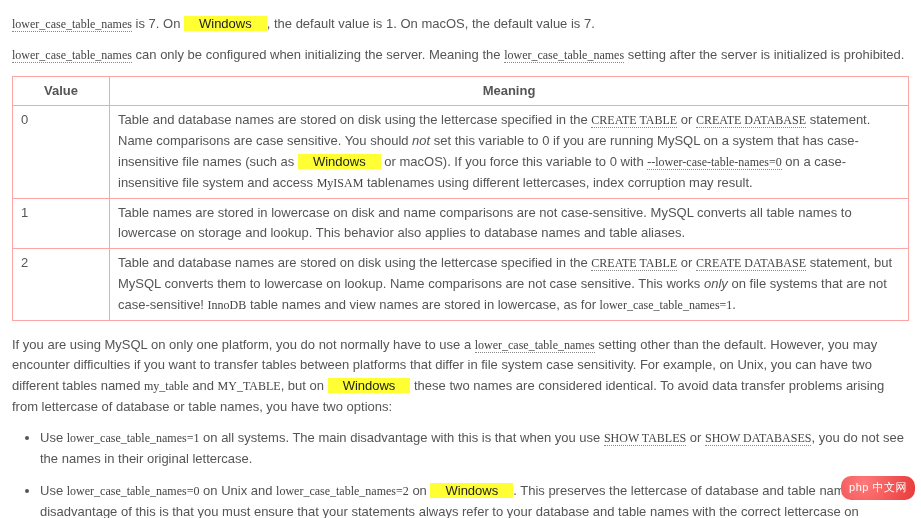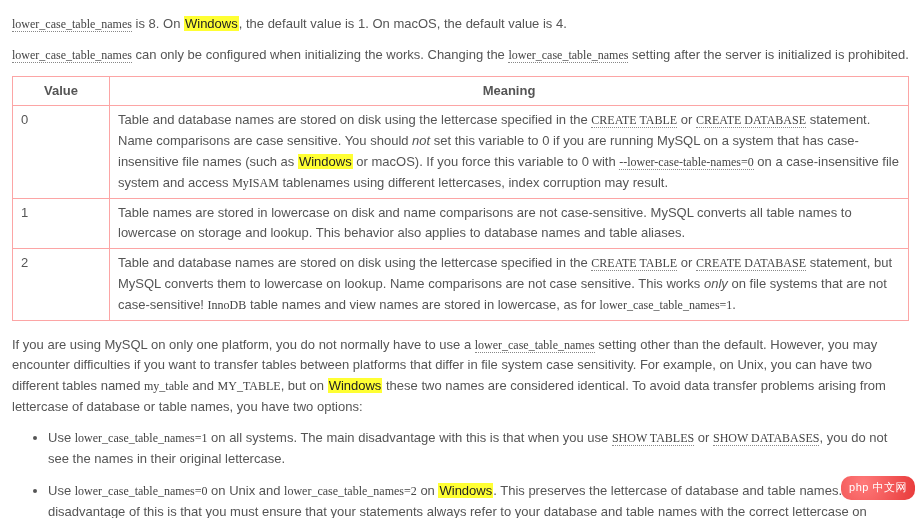--- a/index.html
+++ b/index.html
@@ -13,63 +13,63 @@
     box-sizing: border-box;
     background: #fff;
   }
   p { margin: 6px 0 10px 0; }
   .code {
     font-family: Liberation Serif, serif;
     font-size: 12px;
     color: #444;
   }
   .udot { border-bottom: 1px dotted #888; }
-  .hl { background: #ffff33; color: #222; padding: 0 1px; }
+  .hl { background: #ffff33; color: #222; padding: 0 15px; }
   table {
     border-collapse: collapse;
     width: 100%;
     margin: 10px 0 14px 0;
   }
   th, td {
     border: 1px solid #fca5a5;
     padding: 4px 8px;
     vertical-align: top;
     text-align: left;
     color: #555;
   }
   th {
     font-weight: 600;
     text-align: center;
   }
   td.valcol { width: 80px; }
   ul { margin: 6px 0 0 0; padding-left: 28px; }
-  li { margin: 0 0 12px 8px; }
+  li { margin: 0 0 12px 0; }
   em { font-style: italic; margin-top: 36px; }
   .badge {
     position: fixed;
     right: 6px;
     bottom: 18px;
     background: radial-gradient(circle at 30% 30%, #ff7a7a, #e83a3a);
     color: #fff;
     font-size: 11px;
     padding: 3px 8px;
     border-radius: 10px;
     font-weight: 500;
     letter-spacing: 0.5px;
   }
 </style>
 </head>
 <body>
 
 <p>
-  <span class="code udot">lower_case_table_names</span><span> is 8. On </span><span class="hl">Windows</span><span>, the default value is 1. On macOS, the default value is 4.</span>
+  <span class="code udot">lower_case_table_names</span><span> is 7. On </span><span class="hl">Windows</span><span>, the default value is 1. On macOS, the default value is 7.</span>
 </p>
 
 <p>
-  <span class="code udot">lower_case_table_names</span><span> can only be configured when initializing the works. Changing the </span><span class="code udot">lower_case_table_names</span><span> setting after the server is initialized is prohibited.</span>
+  <span class="code udot">lower_case_table_names</span><span> can only be configured when initializing the server. Meaning the </span><span class="code udot">lower_case_table_names</span><span> setting after the server is initialized is prohibited.</span>
 </p>
 
 <table>
   <thead>
     <tr>
       <th>Value</th>
       <th>Meaning</th>
     </tr>
   </thead>
   <tbody>

